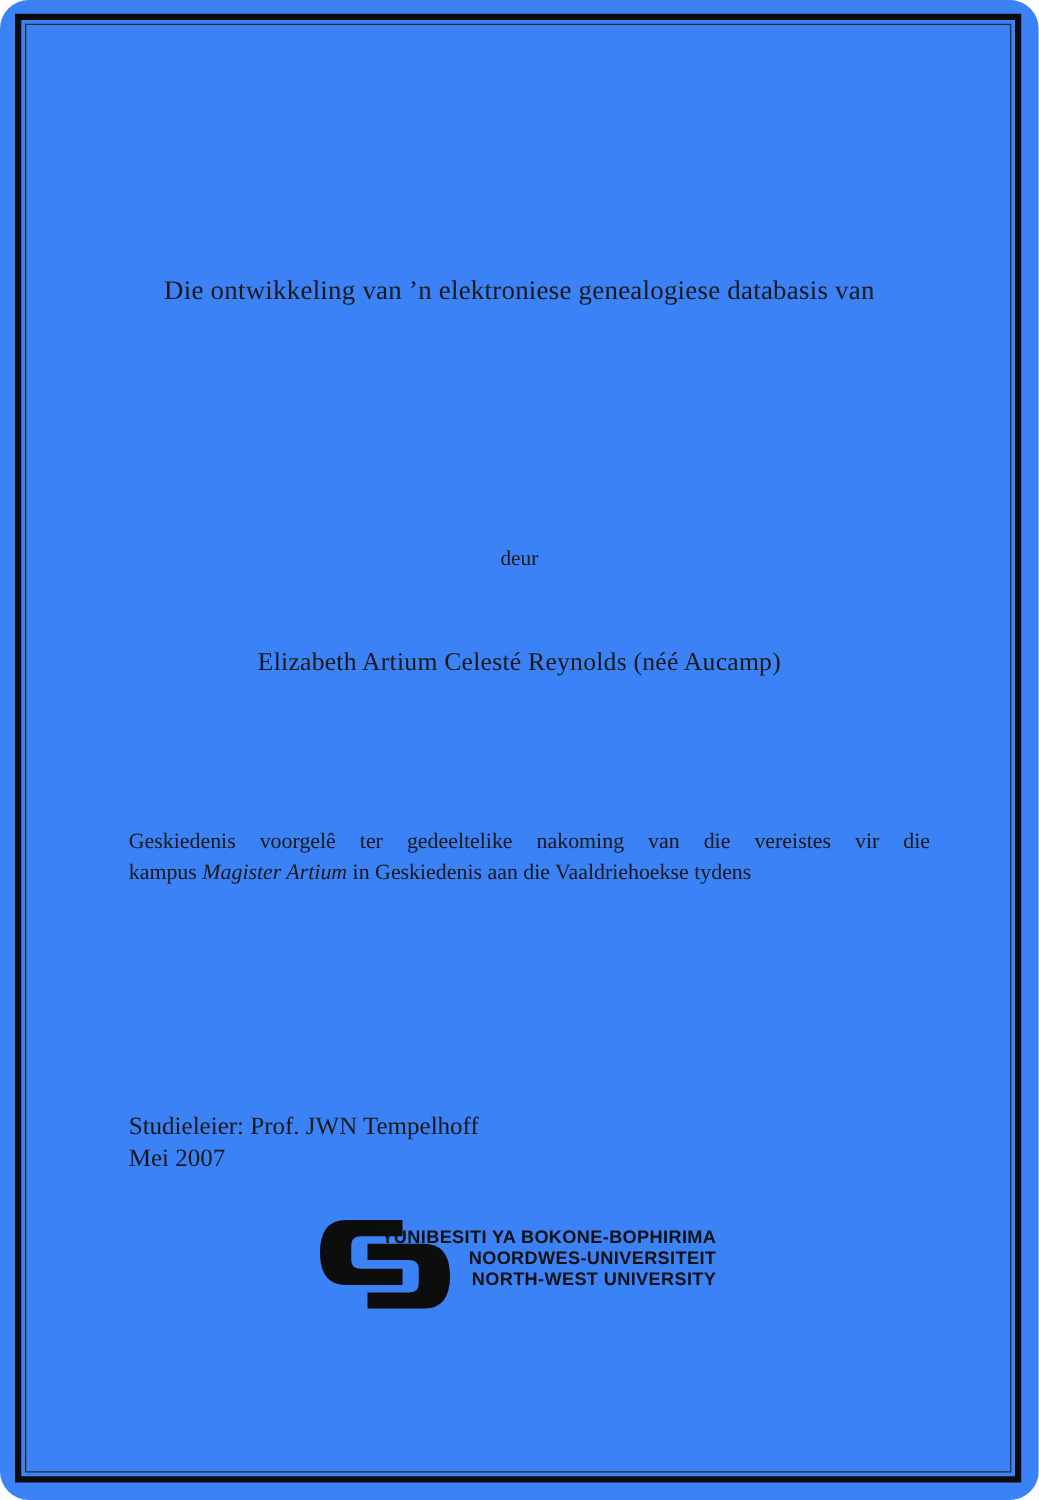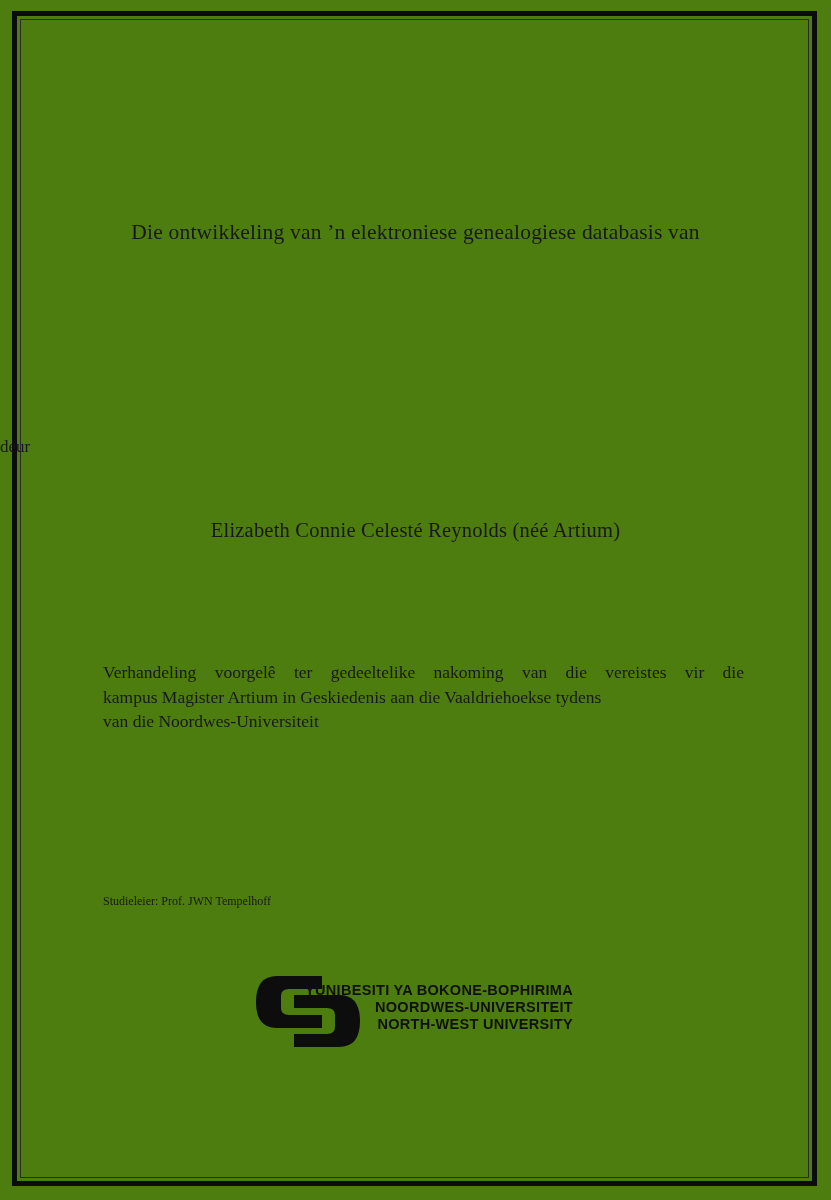--- a/index.html
+++ b/index.html
@@ -4,24 +4,25 @@
 <style>
   html, body {
     margin: 0;
     padding: 0;
     background: #ffffff;
   }
   .page {
     position: relative;
     width: 831px;
     height: 1200px;
-    background: #4d7c0f;
+    background: #3b82f6;
     overflow: hidden;
     font-family: "Liberation Serif", serif;
     color: #181818;
+    border-radius: 23px;
   }
   .frame-outer {
     position: absolute;
     left: 12px; top: 11px; right: 14px; bottom: 14px;
     border: 5px solid #0c0c0c;
   }
   .frame-inner {
     position: absolute;
     left: 20px; top: 19px; right: 22px; bottom: 22px;
     border: 1.5px solid #2a2a2a;
@@ -30,21 +31,21 @@
     position: absolute;
     left: 60px; right: 60px; top: 212px;
     text-align: center;
     font-size: 21.5px;
     line-height: 40px;
     letter-spacing: 0.2px;
   }
   .byline {
     position: absolute;
     left: 0; right: 0; top: 437px;
-    text-align: left;
+    text-align: center;
     font-size: 17px;
   }
   .author-name {
     position: absolute;
     left: 0; right: 0; top: 519px;
     text-align: center;
     font-size: 20.5px;
     letter-spacing: 0.2px;
   }
   .statement {
@@ -52,26 +53,27 @@
     left: 103px; top: 660px;
     width: 641px;
     font-size: 17.5px;
     line-height: 24.5px;
   }
   .statement .justified {
     text-align: justify;
     text-align-last: justify;
   }
   .statement .italic {
+    font-style: italic;
     margin-top: 40px;
   }
   .supervisor-block {
     position: absolute;
     left: 103px; top: 888px;
-    font-size: 12px;
+    font-size: 20px;
     line-height: 26px;
   }
   .logo {
     position: absolute;
     left: 0; top: 0; width: 831px; height: 976px;
     pointer-events: none;
   }
   .logo-mark {
     position: absolute;
     left: 256px; top: 976px;
@@ -97,30 +99,30 @@
 
   <div class="frame-outer"></div>
   <div class="frame-inner"></div>
 
   <div class="thesis-title">
     <div>Die ontwikkeling van ’n elektroniese genealogiese databasis van</div>
   </div>
 
   <div class="byline">deur</div>
 
-  <div class="author-name">Elizabeth Connie Celesté Reynolds (néé Artium)</div>
+  <div class="author-name">Elizabeth Artium Celesté Reynolds (néé Aucamp)</div>
 
   <div class="statement">
-    <div class="justified">Verhandeling voorgelê ter gedeeltelike nakoming van die vereistes vir die</div>
+    <div class="justified">Geskiedenis voorgelê ter gedeeltelike nakoming van die vereistes vir die</div>
     <div><span>kampus </span><span class="italic">Magister Artium</span><span> in Geskiedenis aan die Vaaldriehoekse tydens</span></div>
-    <div>van die Noordwes-Universiteit</div>
   </div>
 
   <div class="supervisor-block">
     <div>Studieleier: Prof. JWN Tempelhoff</div>
+    <div>Mei 2007</div>
   </div>
 
   <div class="logo">
     <svg class="logo-mark" viewBox="0 0 104 71" xmlns="http://www.w3.org/2000/svg" aria-hidden="true">
       <path fill="#0d0d0d" d="M21,0 L66,0 L66,13 L33,13 Q25,13 25,20 L25,32 Q25,39 33,39 L66,39 L66,52 L21,52 Q0,52 0,26 Q0,0 21,0 Z"></path>
       <path fill="#0d0d0d" transform="rotate(180 52 35.5)" d="M21,0 L66,0 L66,13 L33,13 Q25,13 25,20 L25,32 Q25,39 33,39 L66,39 L66,52 L21,52 Q0,52 0,26 Q0,0 21,0 Z"></path>
     </svg>
     <div class="logo-text">
       <div>YUNIBESITI YA BOKONE-BOPHIRIMA</div>
       <div>NOORDWES-UNIVERSITEIT</div>

